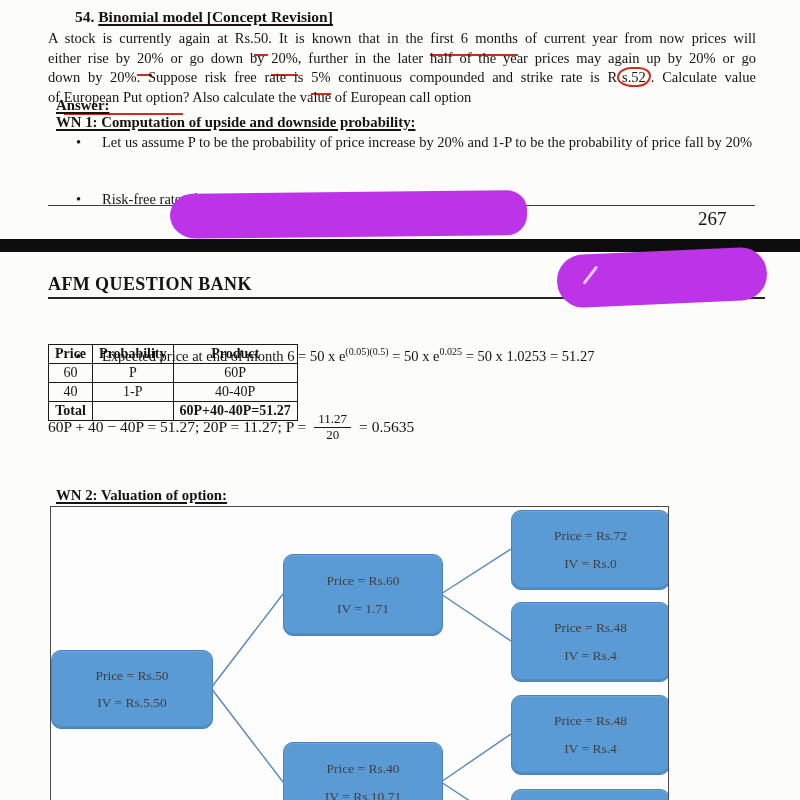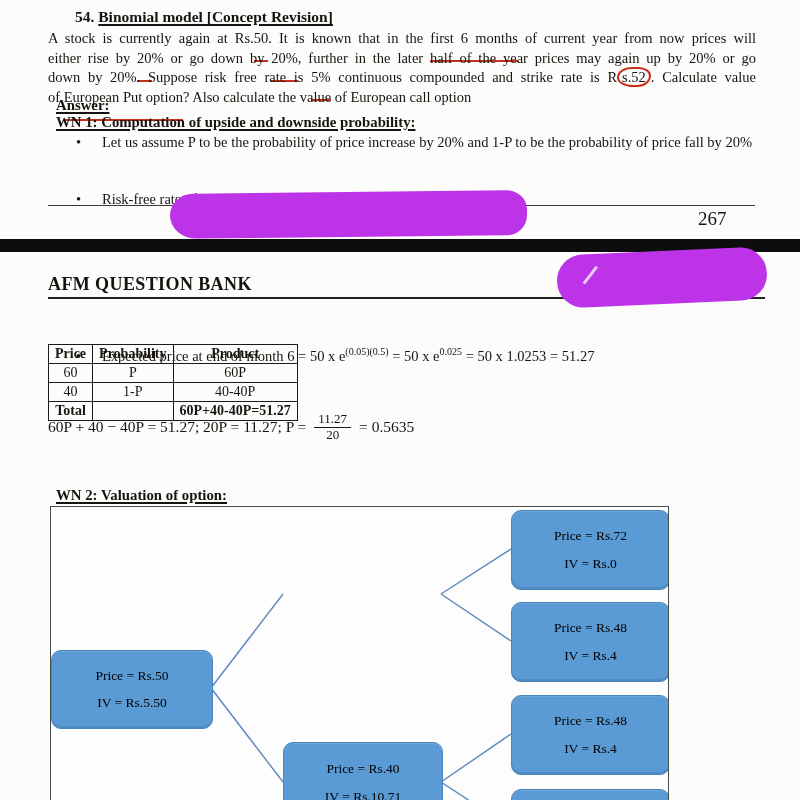--- a/index.html
+++ b/index.html
@@ -9,21 +9,21 @@
     font-family:"Liberation Serif","DejaVu Serif",serif;
   }
   .abs{position:absolute;}
 
   
   .qtitle{left:75px; top:8px; font-size:15.5px; font-weight:bold;}
   .bold-u{font-weight:bold; text-decoration:underline; text-decoration-thickness:1.5px; text-underline-offset:2px;}
   .para{left:48px; top:29px; width:708px; font-size:14.5px;}
   .pline{height:19.5px; line-height:19.5px; white-space:nowrap;}
   .pline.just{white-space:normal; text-align:justify; text-align-last:justify; height:19.5px; overflow:visible;}
-  .ru{border-bottom:2px solid #c5311c; padding-bottom:14px;}
+  .ru{border-bottom:2px solid #c5311c; padding-bottom:8px;}
   .rc{border:2px solid #c5311c; border-radius:55% 45% 50% 60% / 65% 55% 70% 60%; padding:0 3px;}
 
   .heading{left:48px; font-size:14.8px;margin-left:8px;}
   .bullet{position:relative; padding-left:54px; font-size:14.5px; line-height:19px; text-align:justify;}
   .bullet::before{content:"\2022"; position:absolute; left:28px; top:0;}
 
   
   .footer-line{left:48px; top:205px; width:707px; height:1px; background:#3a3a3a;}
   .pageno{left:698px; top:208px; font-size:19px;}
   .purple1{
@@ -58,21 +58,21 @@
   
   .diagram{
     left:50px; top:506px; width:617px; height:294px;
     border:1px solid #4b4b4b; border-bottom:none; overflow:hidden; background:#fdfdfd;
   }
   .connectors{position:absolute; left:0; top:0;}
   .tnode{
     position:absolute; background:#5b9bd5; border:1px solid #4a84bd; border-radius:10px;
     box-shadow:inset 0 -2px 0 rgba(0,0,0,.10), inset 0 1px 0 rgba(255,255,255,.12);
     display:flex; flex-direction:column; align-items:center; justify-content:center; gap:11px;
-    color:#000000; font-size:13.5px;
+    color:#404040; font-size:13.5px;
   }
   .tline{line-height:1.2;}
 </style>
 </head>
 <body>
 
 <div class="page">
 
   <div class="abs qtitle"><span>54.</span> <span class="bold-u">Binomial model [Concept Revision]</span></div>
 
@@ -150,20 +150,24 @@
       <line x1="390" y1="87" x2="460" y2="134" stroke="#5a87bd" stroke-width="1.4"></line>
       <line x1="390" y1="275" x2="460" y2="227" stroke="#5a87bd" stroke-width="1.4"></line>
       <line x1="390" y1="275" x2="460" y2="321" stroke="#5a87bd" stroke-width="1.4"></line>
     </svg>
 
     <div class="tnode" style="left:0px;   top:143px; width:160px; height:77px;">
       <div class="tline">Price = Rs.50</div>
       <div class="tline">IV = Rs.5.50</div>
     </div>
 
+    <div class="tnode" style="left:232px; top:47px;  width:158px; height:80px;">
+      <div class="tline">Price = Rs.60</div>
+      <div class="tline">IV = 1.71</div>
+    </div>
 
     <div class="tnode" style="left:232px; top:235px; width:158px; height:80px;">
       <div class="tline">Price = Rs.40</div>
       <div class="tline">IV = Rs.10.71</div>
     </div>
 
     <div class="tnode" style="left:460px; top:3px;   width:157px; height:78px;">
       <div class="tline">Price = Rs.72</div>
       <div class="tline">IV = Rs.0</div>
     </div>

